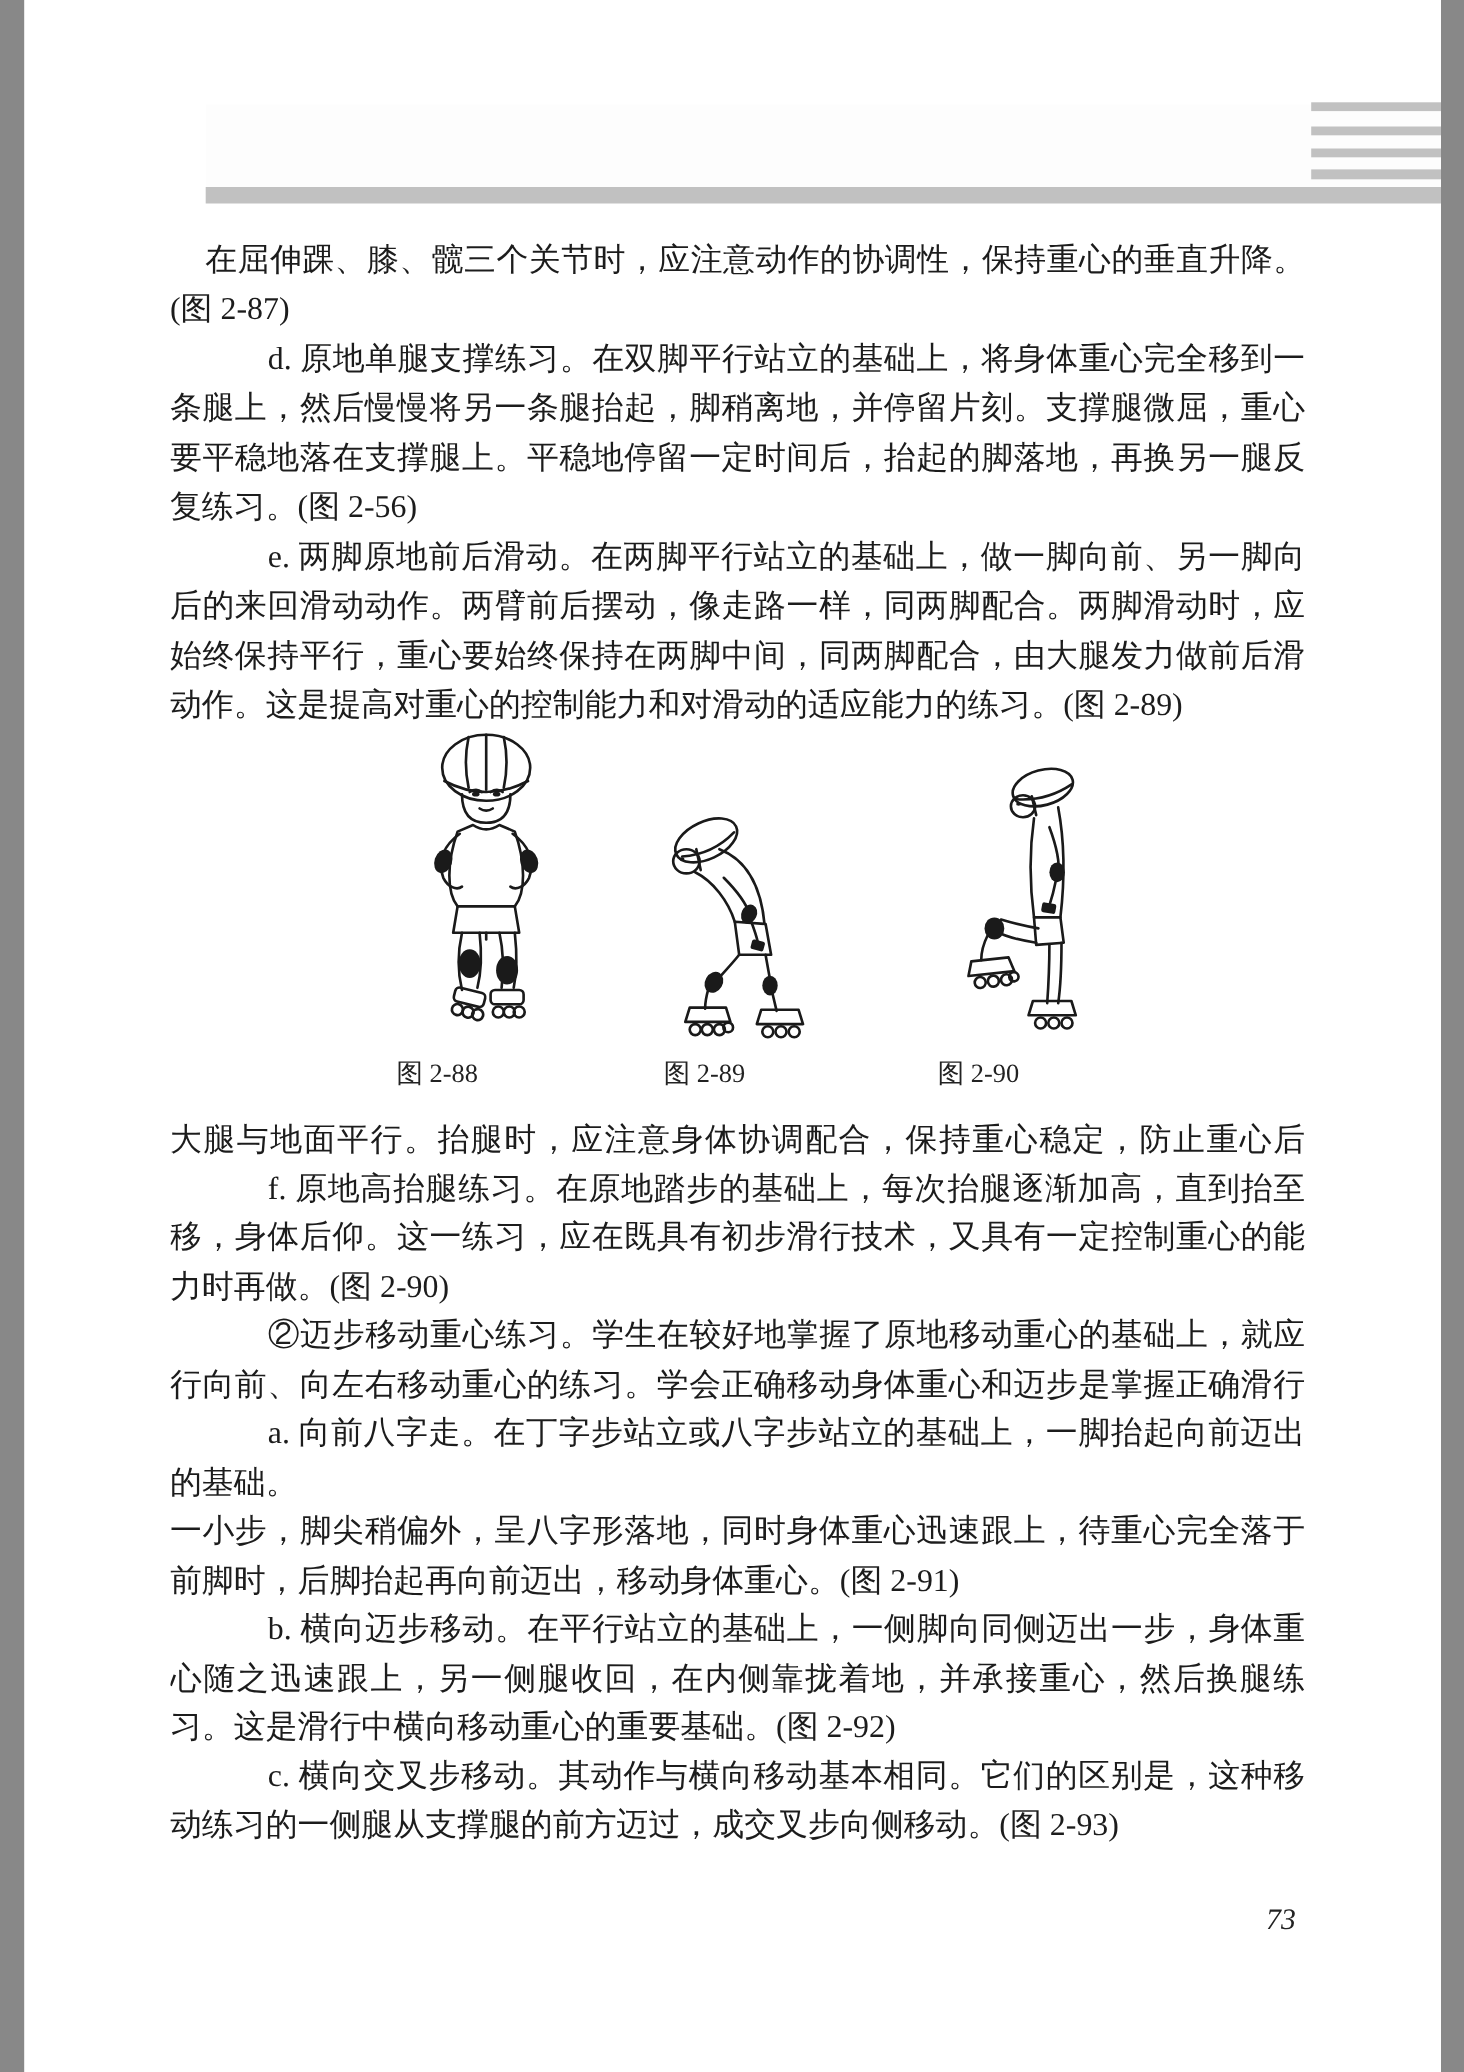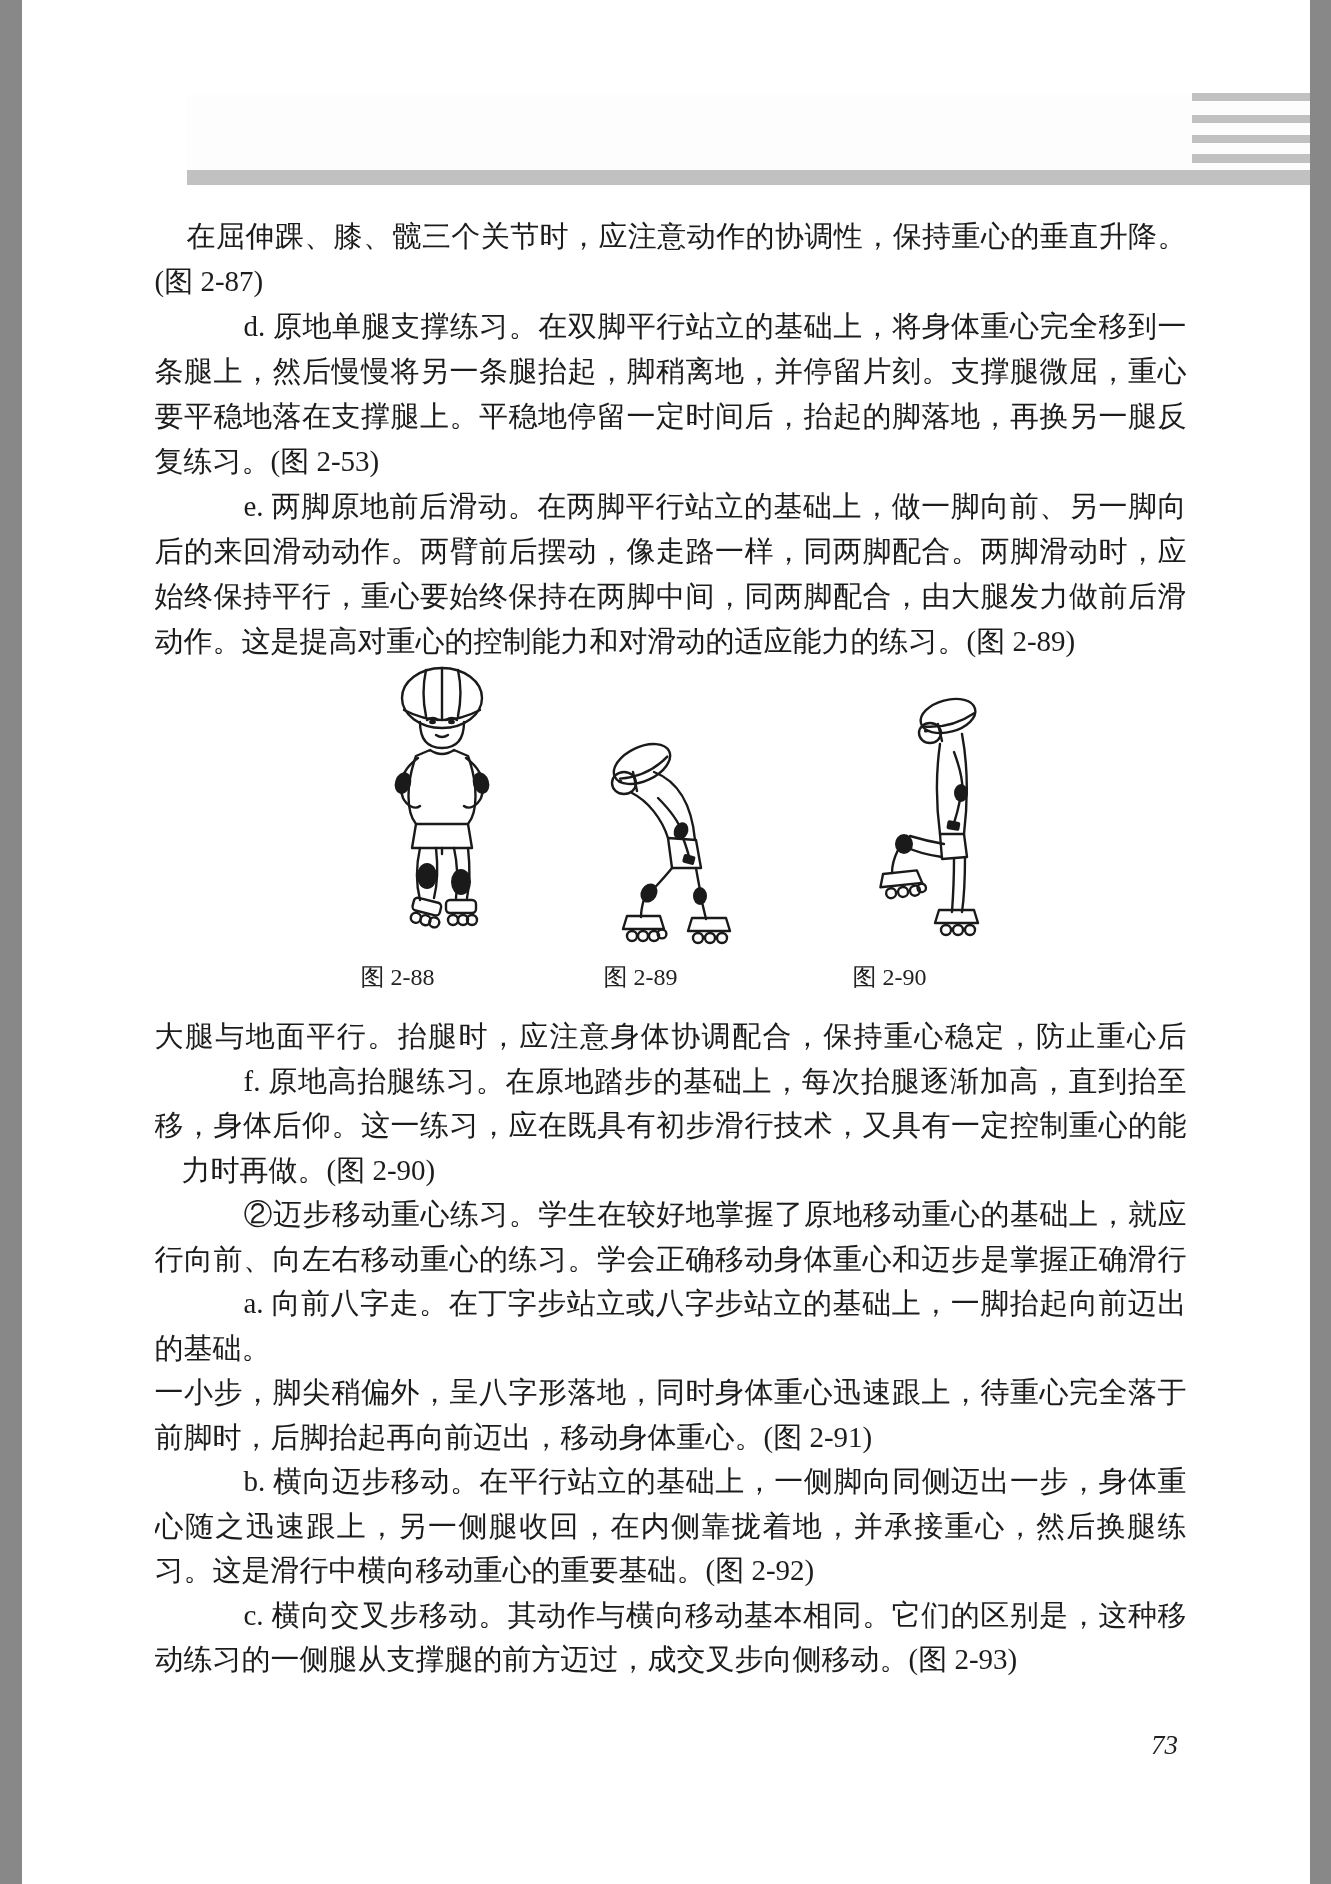--- a/index.html
+++ b/index.html
@@ -69,21 +69,21 @@
   <div class="hdr-tick t3"></div>
   <div class="hdr-tick t4"></div>
   <div class="hdr-bar"></div>
 
   <div class="textblock top" id="top-lines">
       <div class="tline fill" style="padding-left: 32px;">在屈伸踝、膝、髋三个关节时，应注意动作的协调性，保持重心的垂直升降。</div>
       <div class="tline" style="padding-left: 0px;">(图 2-87)</div>
       <div class="tline fill" style="padding-left: 89px;">d. 原地单腿支撑练习。在双脚平行站立的基础上，将身体重心完全移到一</div>
       <div class="tline fill" style="padding-left: 0px;">条腿上，然后慢慢将另一条腿抬起，脚稍离地，并停留片刻。支撑腿微屈，重心</div>
       <div class="tline fill" style="padding-left: 0px;">要平稳地落在支撑腿上。平稳地停留一定时间后，抬起的脚落地，再换另一腿反</div>
-      <div class="tline" style="padding-left: 0px;">复练习。(图 2-53)</div>
+      <div class="tline" style="padding-left: 0px;">复练习。(图 2-56)</div>
       <div class="tline fill" style="padding-left: 89px;">e. 两脚原地前后滑动。在两脚平行站立的基础上，做一脚向前、另一脚向</div>
       <div class="tline fill" style="padding-left: 0px;">后的来回滑动动作。两臂前后摆动，像走路一样，同两脚配合。两脚滑动时，应</div>
       <div class="tline fill" style="padding-left: 0px;">始终保持平行，重心要始终保持在两脚中间，同两脚配合，由大腿发力做前后滑动</div>
       <div class="tline" style="padding-left: 0px;">动作。这是提高对重心的控制能力和对滑动的适应能力的练习。(图 2-89)</div>
     </div>
 
   <div class="figure fig1">
     <svg viewBox="0 0 144 284">
       <g class="lineart">
         <ellipse cx="72" cy="34" rx="40" ry="30"></ellipse>
@@ -199,21 +199,21 @@
   </div>
 
   <div class="caption cap1">图 2-88</div>
   <div class="caption cap2">图 2-89</div>
   <div class="caption cap3">图 2-90</div>
 
   <div class="textblock bottom" id="bottom-lines">
       <div class="tline fill" style="padding-left: 0px;">大腿与地面平行。抬腿时，应注意身体协调配合，保持重心稳定，防止重心后</div>
       <div class="tline fill" style="padding-left: 89px;">f. 原地高抬腿练习。在原地踏步的基础上，每次抬腿逐渐加高，直到抬至</div>
       <div class="tline fill" style="padding-left: 0px;">移，身体后仰。这一练习，应在既具有初步滑行技术，又具有一定控制重心的能</div>
-      <div class="tline" style="padding-left: 0px; margin-left: 27px;">力时再做。(图 2-90)</div>
+      <div class="tline" style="padding-left: 0px;">力时再做。(图 2-90)</div>
       <div class="tline fill" style="padding-left: 89px;">②迈步移动重心练习。学生在较好地掌握了原地移动重心的基础上，就应进</div>
       <div class="tline fill" style="padding-left: 0px;">行向前、向左右移动重心的练习。学会正确移动身体重心和迈步是掌握正确滑行</div>
       <div class="tline fill" style="padding-left: 89px;">a. 向前八字走。在丁字步站立或八字步站立的基础上，一脚抬起向前迈出</div>
       <div class="tline" style="padding-left: 0px;">的基础。</div>
       <div class="tline fill" style="padding-left: 0px;">一小步，脚尖稍偏外，呈八字形落地，同时身体重心迅速跟上，待重心完全落于</div>
       <div class="tline" style="padding-left: 0px;">前脚时，后脚抬起再向前迈出，移动身体重心。(图 2-91)</div>
       <div class="tline fill" style="padding-left: 89px;">b. 横向迈步移动。在平行站立的基础上，一侧脚向同侧迈出一步，身体重</div>
       <div class="tline fill" style="padding-left: 0px;">心随之迅速跟上，另一侧腿收回，在内侧靠拢着地，并承接重心，然后换腿练</div>
       <div class="tline" style="padding-left: 0px;">习。这是滑行中横向移动重心的重要基础。(图 2-92)</div>
       <div class="tline fill" style="padding-left: 89px;">c. 横向交叉步移动。其动作与横向移动基本相同。它们的区别是，这种移</div>

